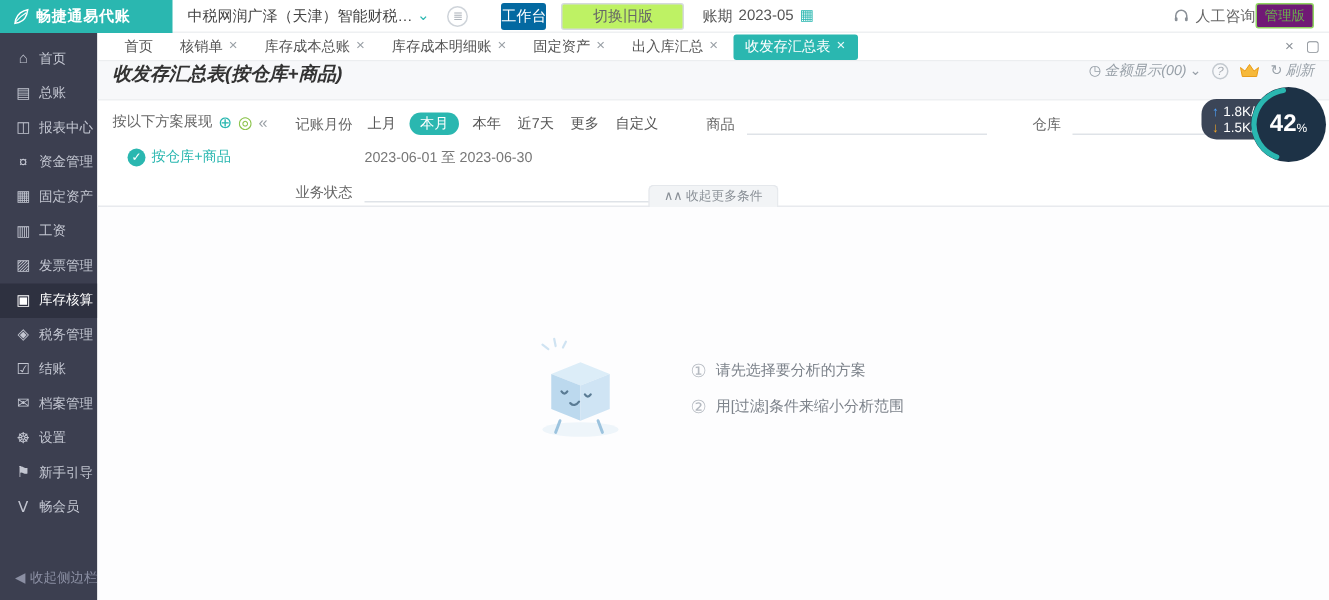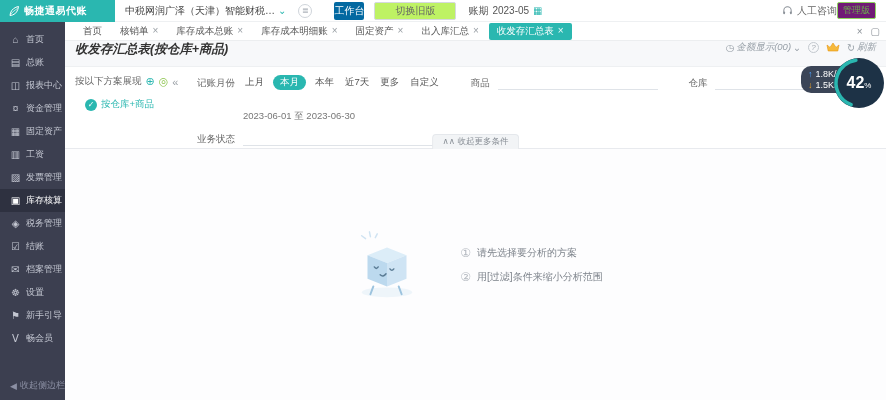--- a/index.html
+++ b/index.html
@@ -63,21 +63,21 @@
   .scheme-dot { width:12px; height:12px; border-radius:50%; background:#2ab7b0; color:#fff; font-size:8px; display:flex; align-items:center; justify-content:center; }
   .scheme-link { color:#2ab7b0; font-size:9.5px; }
 
   .filters { flex:1; display:flex; flex-direction:column; min-width:0; }
   .f-row1 { display:flex; align-items:flex-start; }
   .f-label { color:#666; font-size:9.5px; white-space:nowrap; margin-right:8px; padding-top:2px; }
   .period-block {}
   .pills { display:flex; align-items:center; gap:7px; }
   .pill { color:#555; cursor:pointer; font-size:9.5px; padding:1px 2px; }
   .pill.active { background:#2ab7b0; color:#fff; border-radius:8px; padding:1px 7px; }
-  .date-range { color:#777; font-size:9.5px; margin-top:20px; }
+  .date-range { color:#777; font-size:9.5px; margin-top:9px; }
   .field { display:flex; align-items:flex-start; margin-left:30px; flex:1; min-width:0; }
   .f-input { border:none; border-bottom:1px solid #dfe3e8; flex:1; min-width:60px; height:15px; display:flex; align-items:center; justify-content:flex-end; color:#b9bfc6; cursor:text; }
   .f-row2 { display:flex; align-items:center; margin-top:8px; }
   .f-select { border-bottom:1px solid #dfe3e8; width:255px; height:15px; display:flex; align-items:center; justify-content:flex-end; cursor:pointer; }
   .chev { color:#2ab7b0; font-size:9px; }
   .collapse-more { position:absolute; left:50%; bottom:-1px; transform:translateX(-50%); background:#f2f4f6; border:1px solid #e5e8ec; border-bottom:none; border-radius:4px 4px 0 0; color:#8a9097; font-size:8.5px; padding:1px 10px; cursor:pointer; white-space:nowrap; }
 
   
   .content-blank { flex:1; background:#fdfdfe; display:flex; align-items:center; justify-content:center; }
   .empty-wrap { display:flex; align-items:center; gap:34px; margin-top:-20px; }

